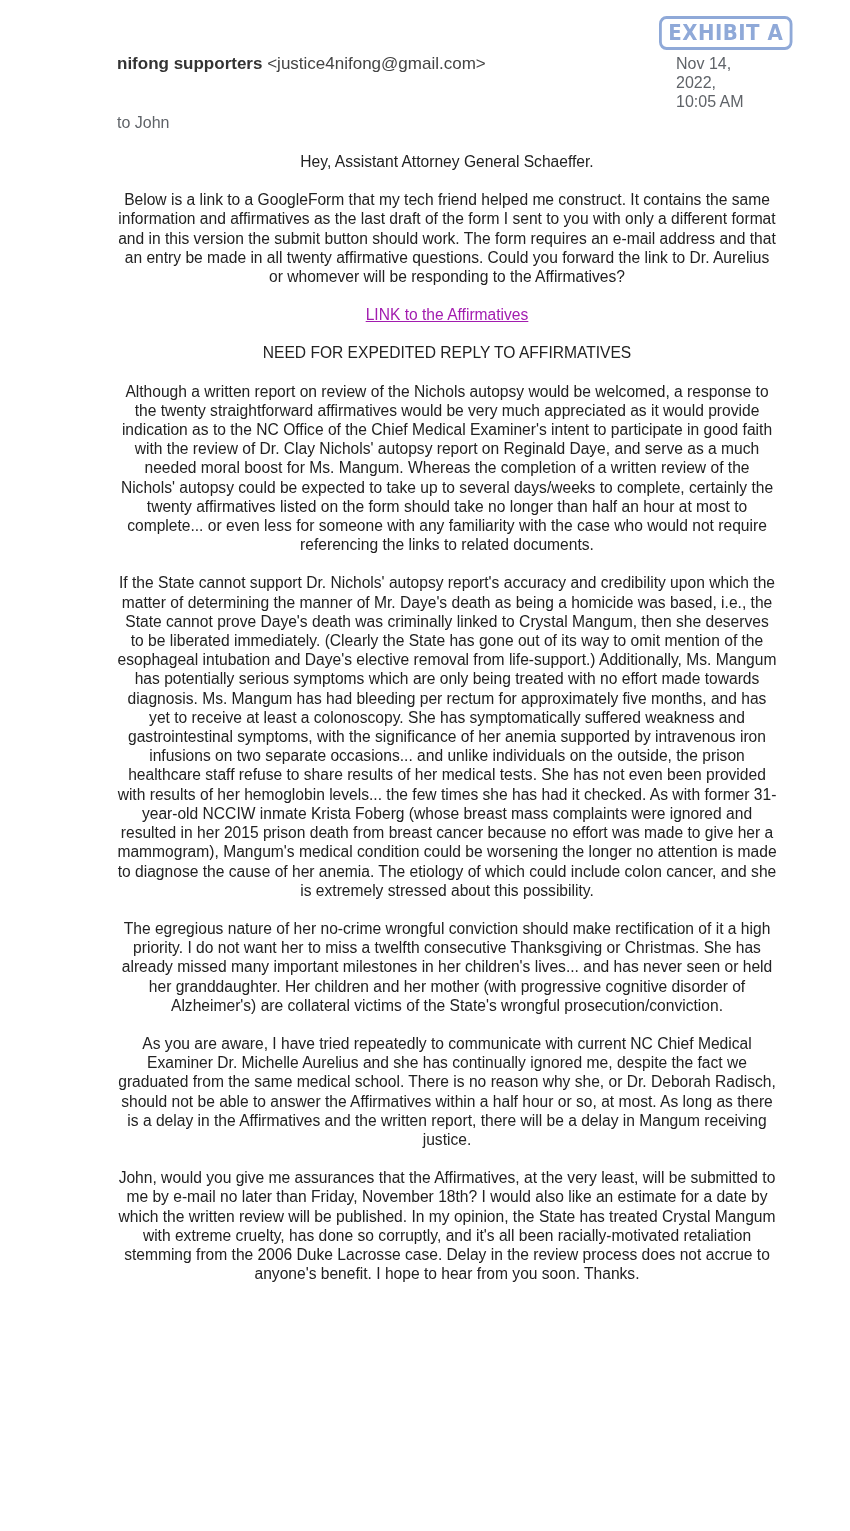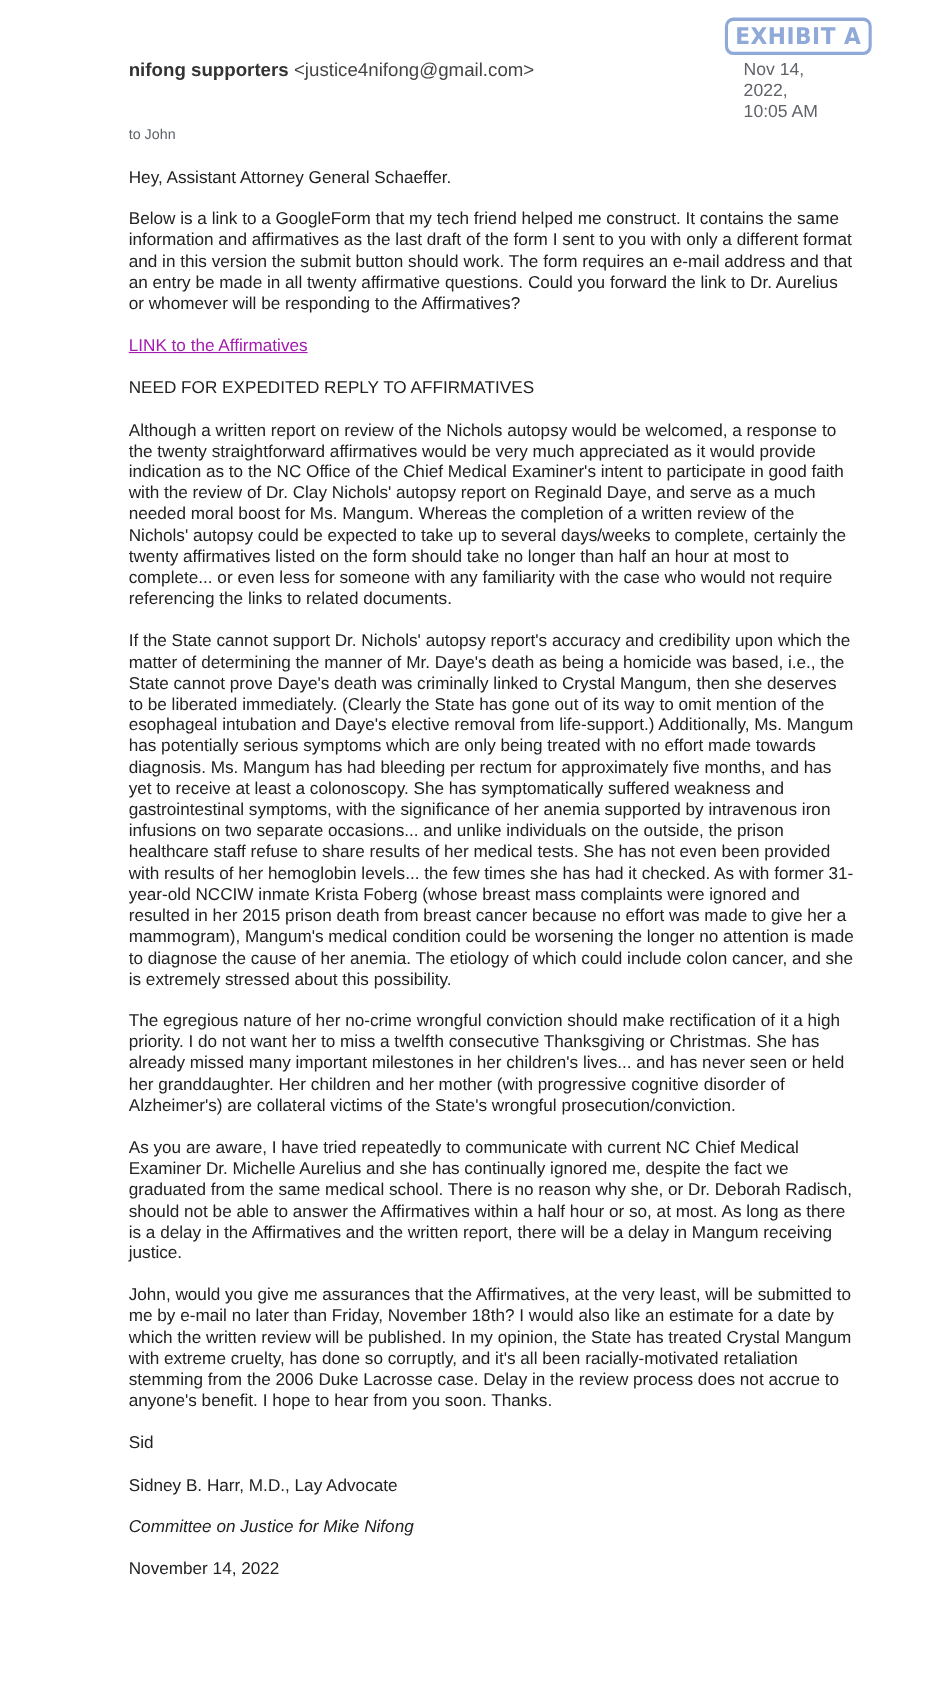--- a/index.html
+++ b/index.html
@@ -44,31 +44,32 @@
     top: 54px;
     font-size: 16px;
     line-height: 19px;
     color: #5f6368;
     width: 90px;
   }
   .to-line {
     position: absolute;
     left: 117px;
     top: 114px;
-    font-size: 13px;
+    font-size: 16px;
     color: #5f6368;
   }
   .body {
     position: absolute;
     left: 117px;
     top: 152px;
     width: 660px;
     font-size: 15.6px;
     line-height: 19.2px;
     color: #222222;
+    text-align: center;
   }
   .body p { margin: 0 0 19px 0; }
   .link { color: #a21caf; text-decoration: underline; cursor: pointer; }
   .sig { margin: 0; }
   .sig-italic { font-style: italic; }
 </style>
 </head>
 <body>
 
 <div class="stamp">EXHIBIT A</div>
@@ -90,19 +91,13 @@
   <p>Hey, Assistant Attorney General Schaeffer.</p>
   <p>Below is a link to a GoogleForm that my tech friend helped me construct.  It contains the same information and affirmatives as the last draft of the form I sent to you with only a different format and in this version the submit button should work.  The form requires an e-mail address and that an entry be made in all twenty affirmative questions.  Could you forward the link to  Dr. Aurelius or whomever will be responding to the Affirmatives?</p>
   <p><a class="link">LINK to the Affirmatives</a></p>
   <p>NEED FOR EXPEDITED REPLY TO AFFIRMATIVES</p>
   <p>Although a written report on review of the Nichols autopsy would be welcomed, a response to the twenty straightforward affirmatives would be very much appreciated as it would provide indication as to the NC Office of the Chief Medical Examiner's intent to participate in good faith with the review of Dr. Clay Nichols' autopsy report on Reginald Daye, and serve as a much needed moral boost for Ms. Mangum.  Whereas the completion of a written review of the Nichols' autopsy could be expected to take up to several days/weeks to complete, certainly the twenty affirmatives listed on the form should take no longer than half an hour at most to complete... or even less for someone with any familiarity with the case who would not require referencing the links to related documents.</p>
   <p>If the State cannot support Dr. Nichols' autopsy report's accuracy and credibility upon which the matter of determining the manner of Mr. Daye's death as being a homicide was based, i.e., the State cannot prove Daye's death was criminally linked to Crystal Mangum, then she deserves to be liberated immediately.  (Clearly the State has gone out of its way to omit mention of the esophageal intubation and Daye's elective removal from life-support.)   Additionally, Ms. Mangum has potentially serious symptoms which are only being treated with no effort made towards diagnosis.  Ms. Mangum has had bleeding per rectum for approximately five months, and has yet to receive at least a colonoscopy.  She has symptomatically suffered weakness and gastrointestinal symptoms, with the significance of her anemia supported by intravenous iron infusions on two separate occasions... and unlike individuals on the outside, the prison healthcare staff refuse to share results of her medical tests.  She has not even been provided with results of her hemoglobin levels... the few times she has had it checked.  As with former 31-year-old NCCIW inmate Krista Foberg (whose breast mass complaints were ignored and resulted in her 2015 prison death from breast cancer because no effort was made to give her a mammogram), Mangum's medical condition could be worsening the longer no attention is made to diagnose the cause of her anemia.   The etiology of which could include colon cancer, and she is extremely stressed about this possibility.</p>
   <p>The egregious nature of her no-crime wrongful conviction should make rectification of it a high priority.  I do not want her to miss a twelfth consecutive Thanksgiving or Christmas.  She has already missed many important milestones in her children's lives... and has never seen or held her granddaughter.  Her children and her mother (with progressive cognitive disorder of Alzheimer's) are collateral victims of the State's wrongful prosecution/conviction.</p>
   <p>As you are aware, I have tried repeatedly to communicate with current NC Chief Medical Examiner Dr. Michelle Aurelius and she has continually ignored me, despite the fact we graduated from the same medical school.  There is no reason why she, or Dr. Deborah Radisch, should not be able to answer the Affirmatives within a half hour or so, at most.  As long as there is a delay in the Affirmatives and the written report, there will be a delay in Mangum receiving justice.</p>
   <p>John, would you give me assurances that the Affirmatives, at the very least, will be submitted to me by e-mail no later than Friday, November 18th?  I would also like an estimate for a date by which the written review will be published.  In my opinion, the State has treated Crystal Mangum with extreme cruelty, has done so corruptly, and it's all been racially-motivated retaliation stemming from the 2006 Duke Lacrosse case.  Delay in the review process does not accrue to anyone's benefit.   I hope to hear from you soon.   Thanks.</p>
 
-  <div>
-    <p class="sig">Sid</p>
-    <p class="sig">Sidney B. Harr, M.D., Lay Advocate</p>
-    <p class="sig sig-italic">Committee on Justice for Mike Nifong</p>
-    <p class="sig" style="margin-top:19px;">November 14, 2022</p>
-  </div>
 </div>
 
 </body></html>

